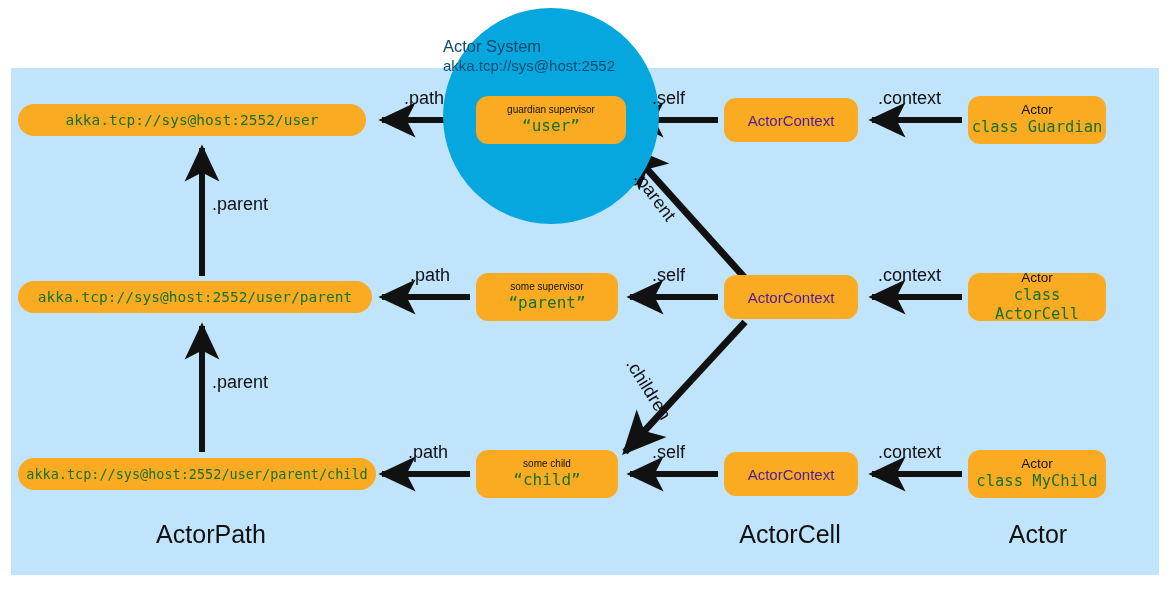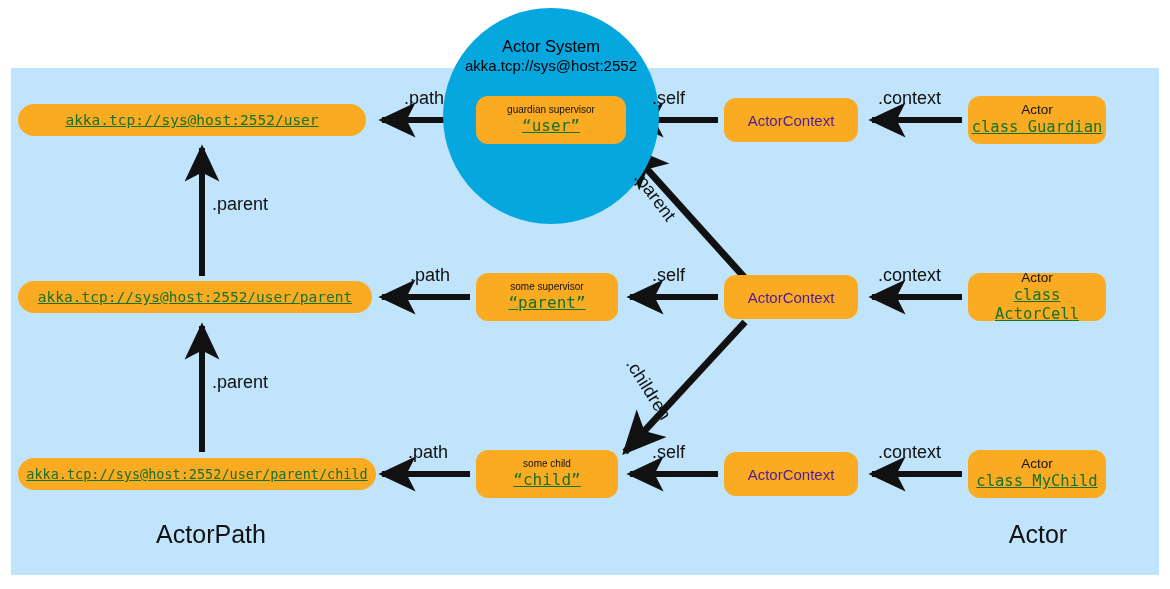--- a/index.html
+++ b/index.html
@@ -37,44 +37,42 @@
     width: 216px;
     height: 216px;
     border-radius: 50%;
     background: #06a7df;
   }
   .circle-title {
     position: absolute;
     left: 443px;
     top: 36px;
     width: 216px;
-    text-align: center;
     font-size: 16.5px;
-    color: #000000;
+    color: #0c4a6e;
     line-height: 1.25;
   }
   .circle-title .l2 { font-size: 15px; white-space: nowrap; }
 
   .obox {
     position: absolute;
     background: #faab22;
     border-radius: 12px;
     box-sizing: border-box;
     display: flex;
     flex-direction: column;
     align-items: center;
     justify-content: center;
     text-align: center;
     color: #111111;
   }
   .obox.pill { border-radius: 18px; }
   .mono-green {
     font-family: "DejaVu Sans Mono", monospace;
     color: #15712b;
-    text-decoration: underline;
   }
   .path-text {
     font-size: 14.5px;
     white-space: nowrap;
   }
   .ref-top { font-size: 10px; color: #111; line-height: 1.2; }
   .ref-bot { font-size: 16px; line-height: 1.25; }
   .cell-text { font-size: 15px; color: #4c1d95; }
   .actor-top { font-size: 13.5px; color: #111; line-height: 1.2; }
   .actor-bot { font-size: 15.5px; line-height: 1.25; }
@@ -208,15 +206,16 @@
   <div class="edge-label" style="left:878px; top:442px;">.context</div>
 
   <div class="edge-label" style="left:212px; top:194px;">.parent</div>
   <div class="edge-label" style="left:212px; top:372px;">.parent</div>
 
   <div class="edge-label rot-par" style="left:646px; top:168px;">.parent</div>
 
   <div class="edge-label rot-chi" style="left:639px; top:355px;">.children</div>
 
   <div class="col-label" style="left:101px; top:520px; width:220px;">ActorPath</div>
+  <div class="col-label" style="left:680px; top:520px; width:220px;">ActorCell</div>
   <div class="col-label" style="left:928px; top:520px; width:220px;">Actor</div>
 
 </div>
 
 </body></html>

